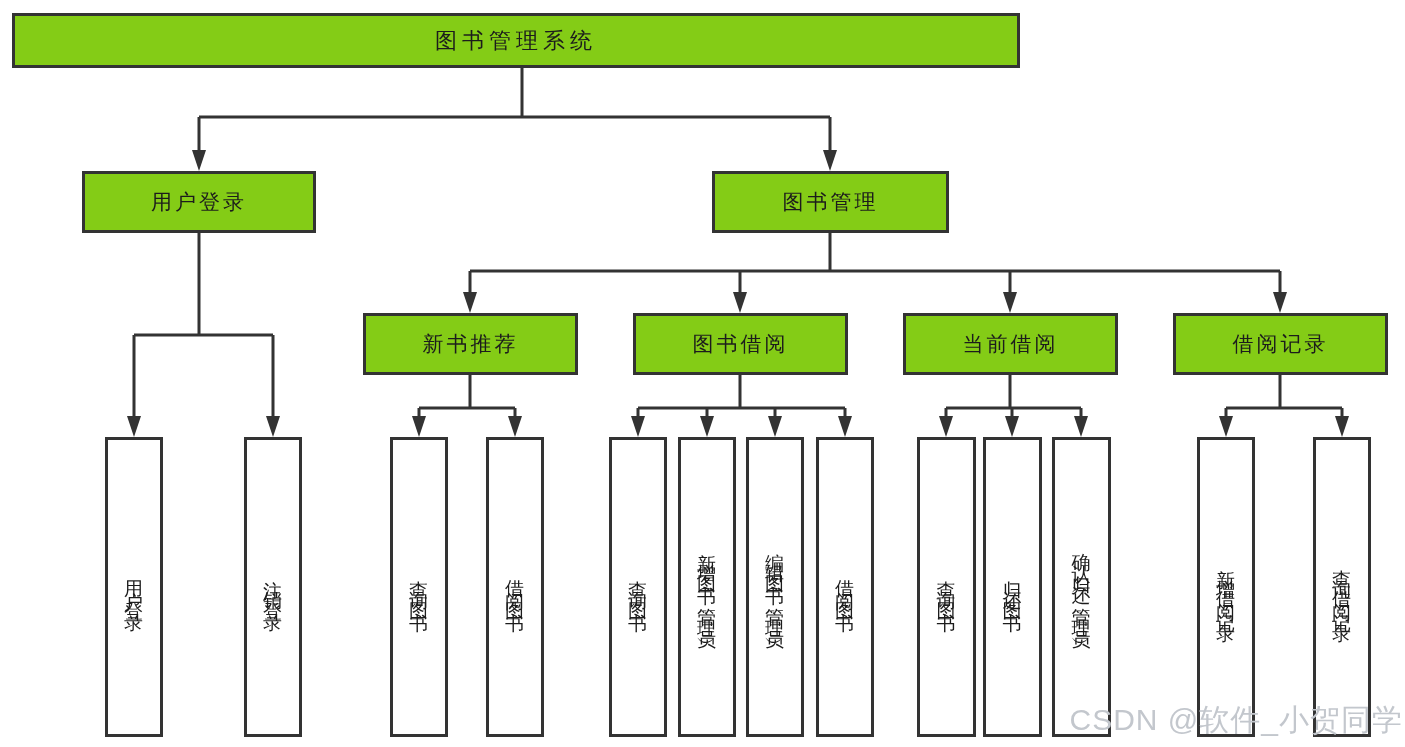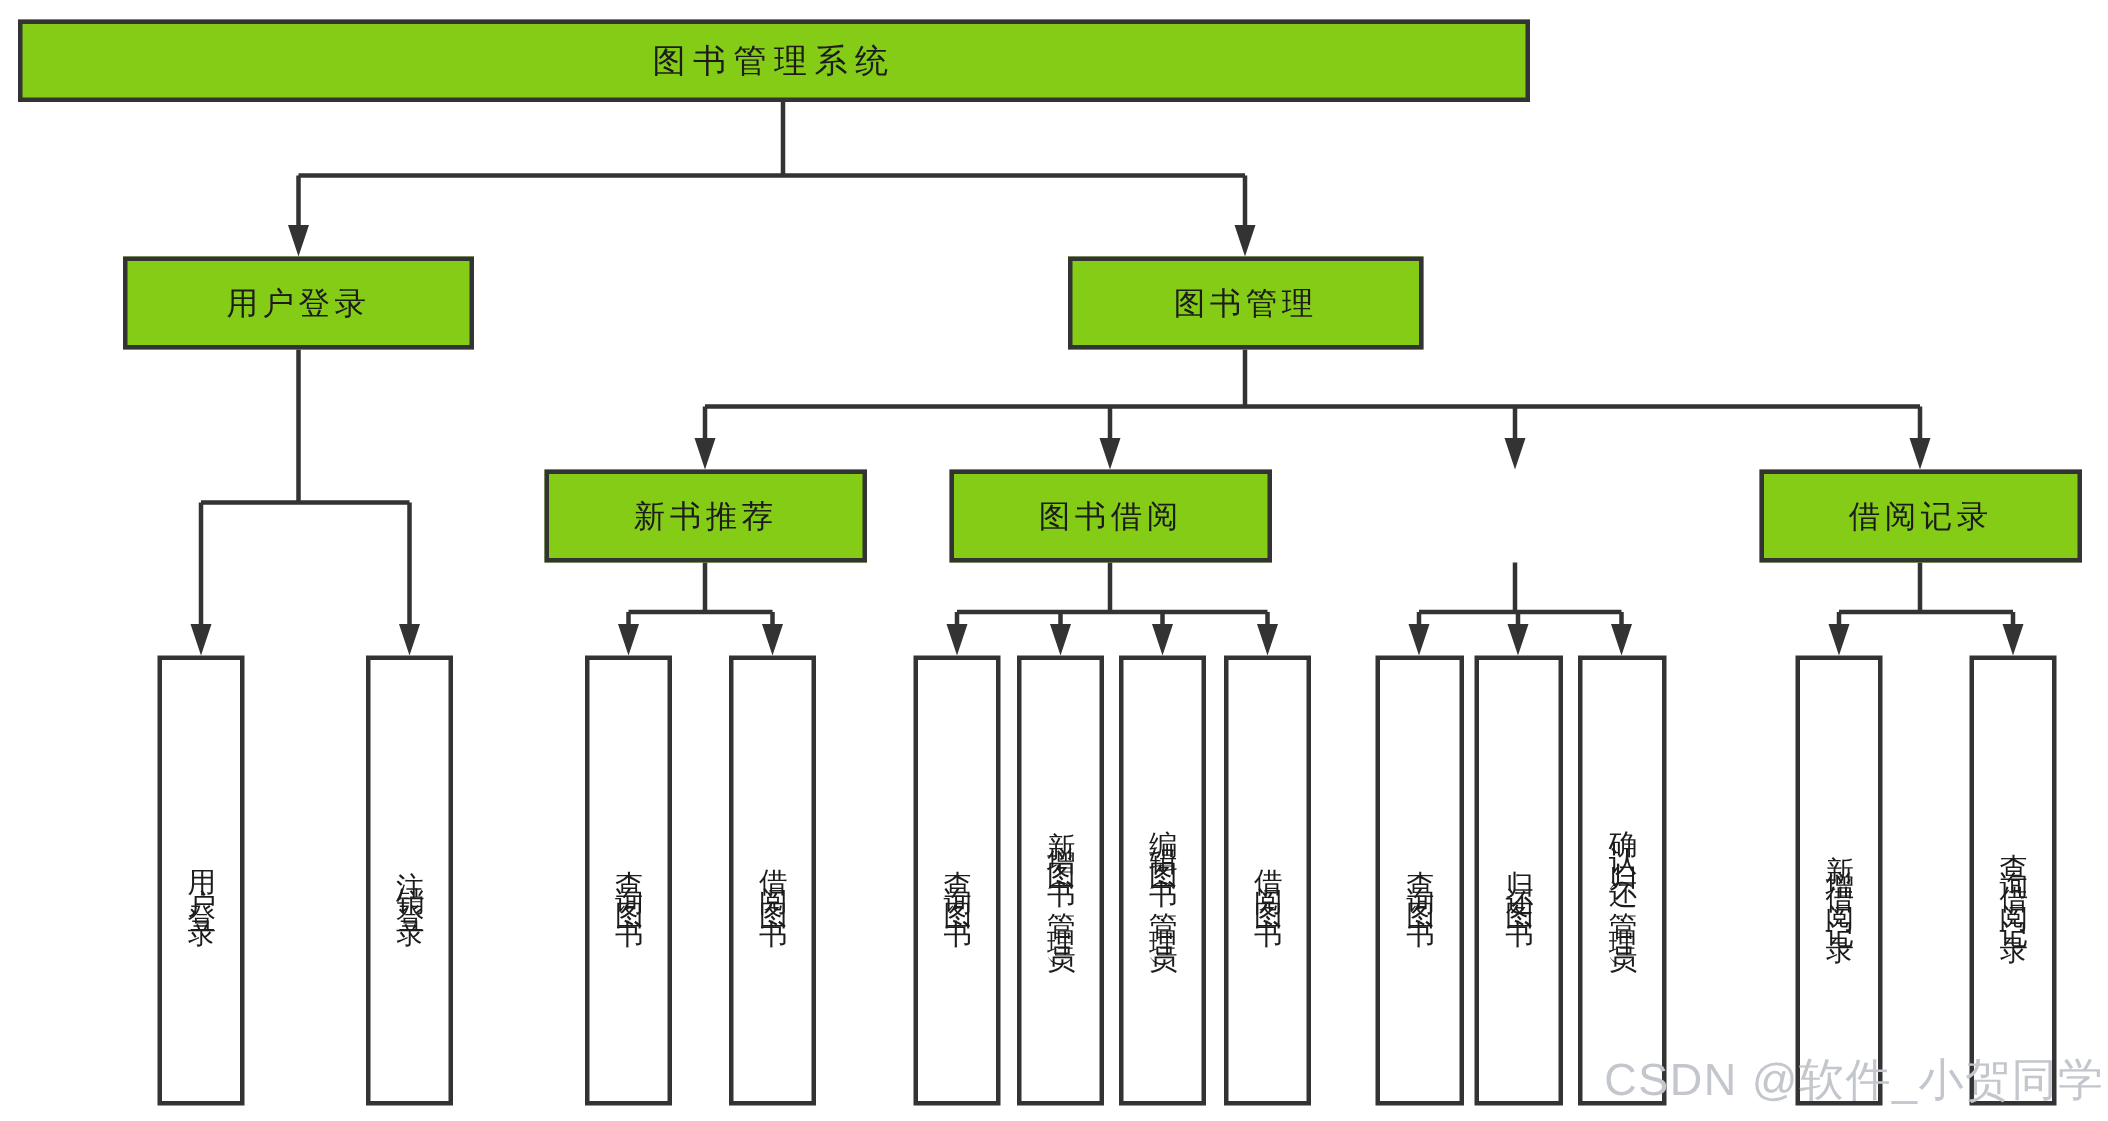--- a/index.html
+++ b/index.html
@@ -83,20 +83,23 @@
   <div class="hbox" style="left:712px;top:171px;width:237px;height:62px;">
     <span>图书管理</span>
   </div>
 
   <div class="hbox" style="left:363px;top:313px;width:215px;height:62px;">
     <span>新书推荐</span>
   </div>
   <div class="hbox" style="left:633px;top:313px;width:215px;height:62px;">
     <span>图书借阅</span>
   </div>
+  <div class="hbox" style="left:903px;top:313px;width:215px;height:62px;">
+    <span>当前借阅</span>
+  </div>
   <div class="hbox" style="left:1173px;top:313px;width:215px;height:62px;">
     <span>借阅记录</span>
   </div>
 
   <div class="vbox" style="left:105px;top:437px;width:58px;height:300px;">
     <span>用户登录</span>
   </div>
   <div class="vbox" style="left:244px;top:437px;width:58px;height:300px;">
     <span>注销登录</span>
   </div>

